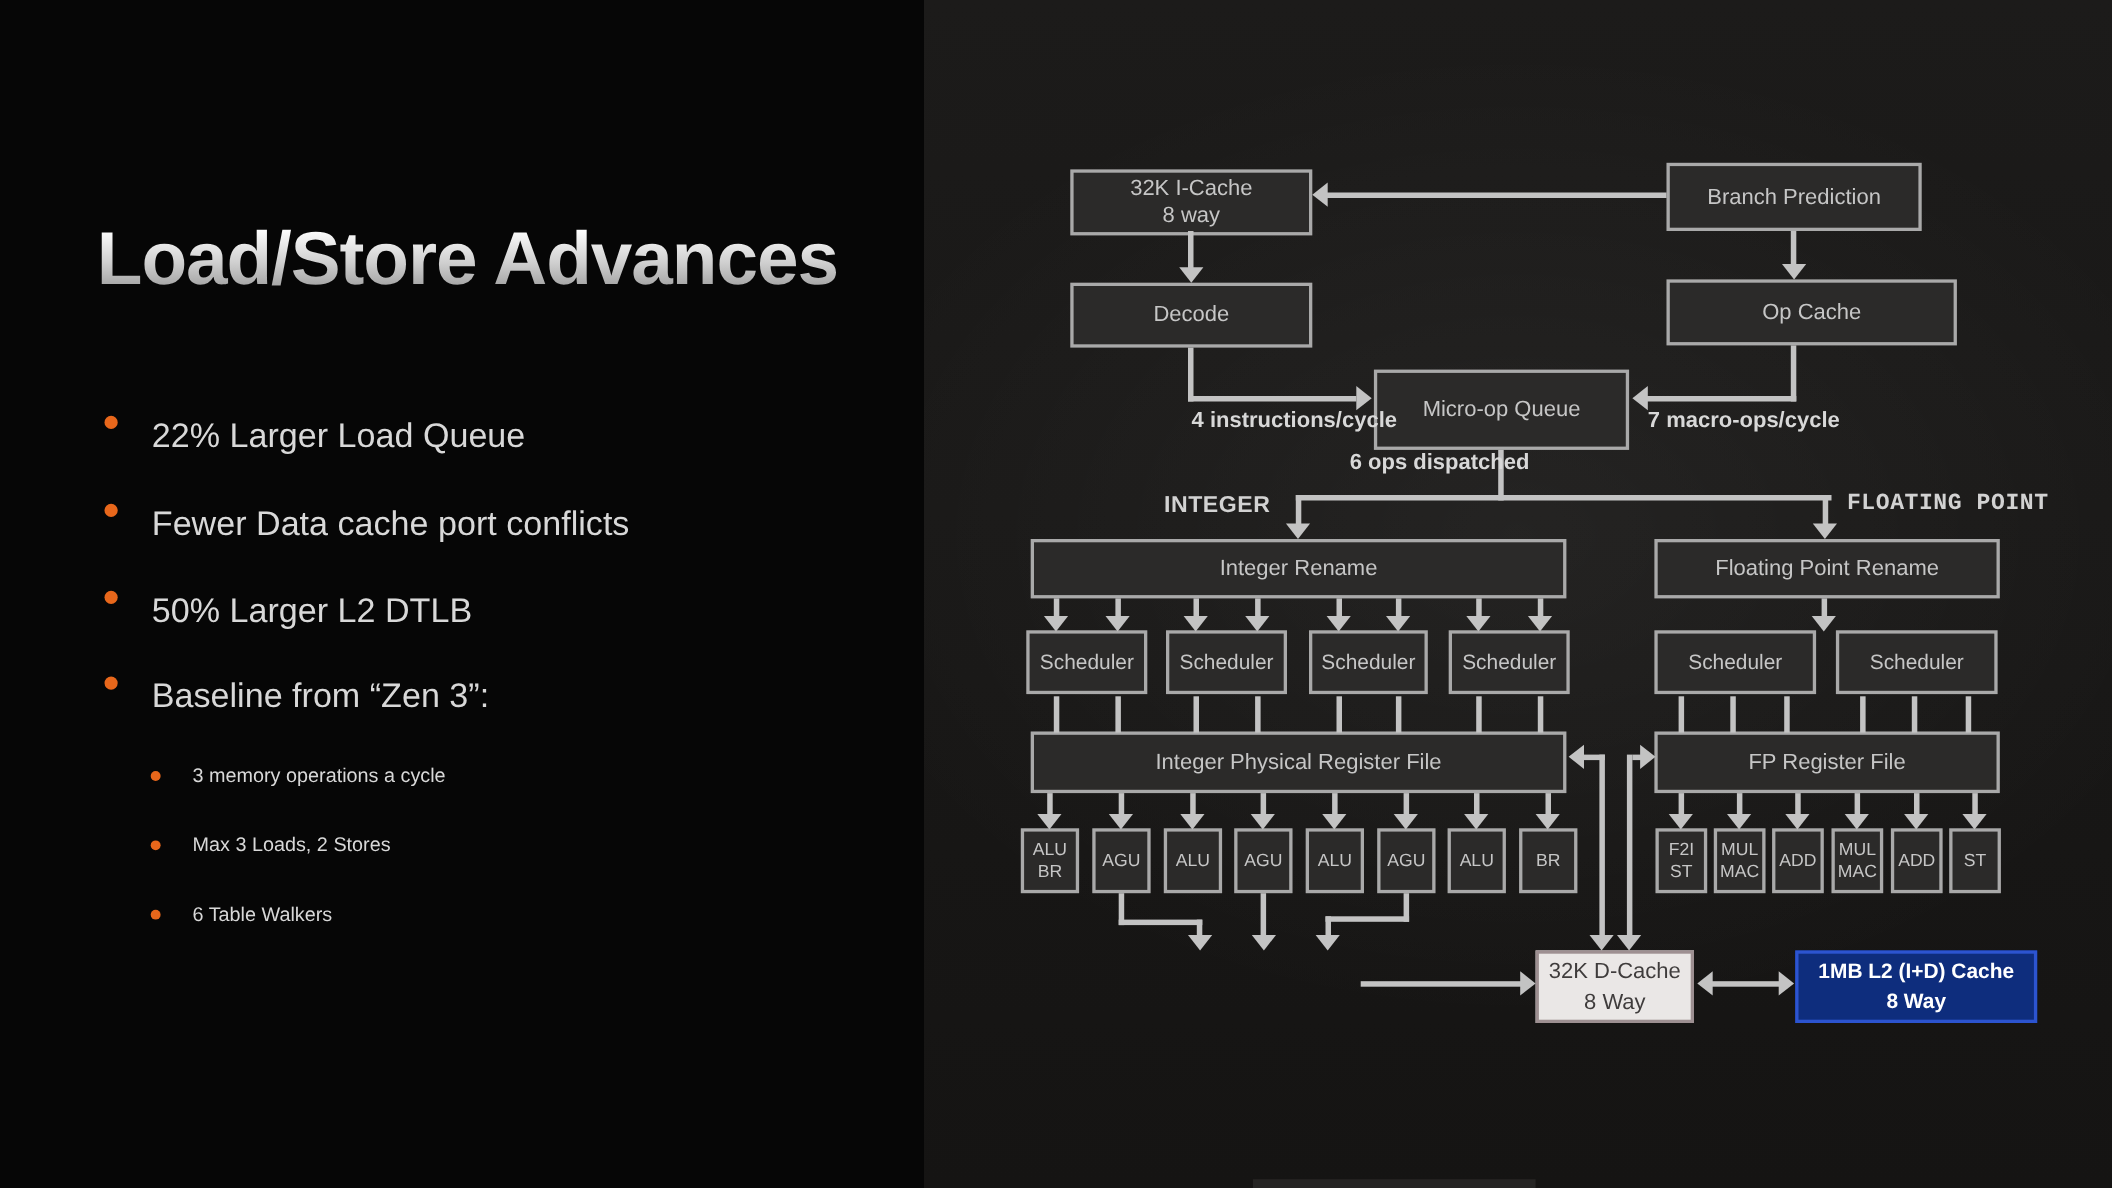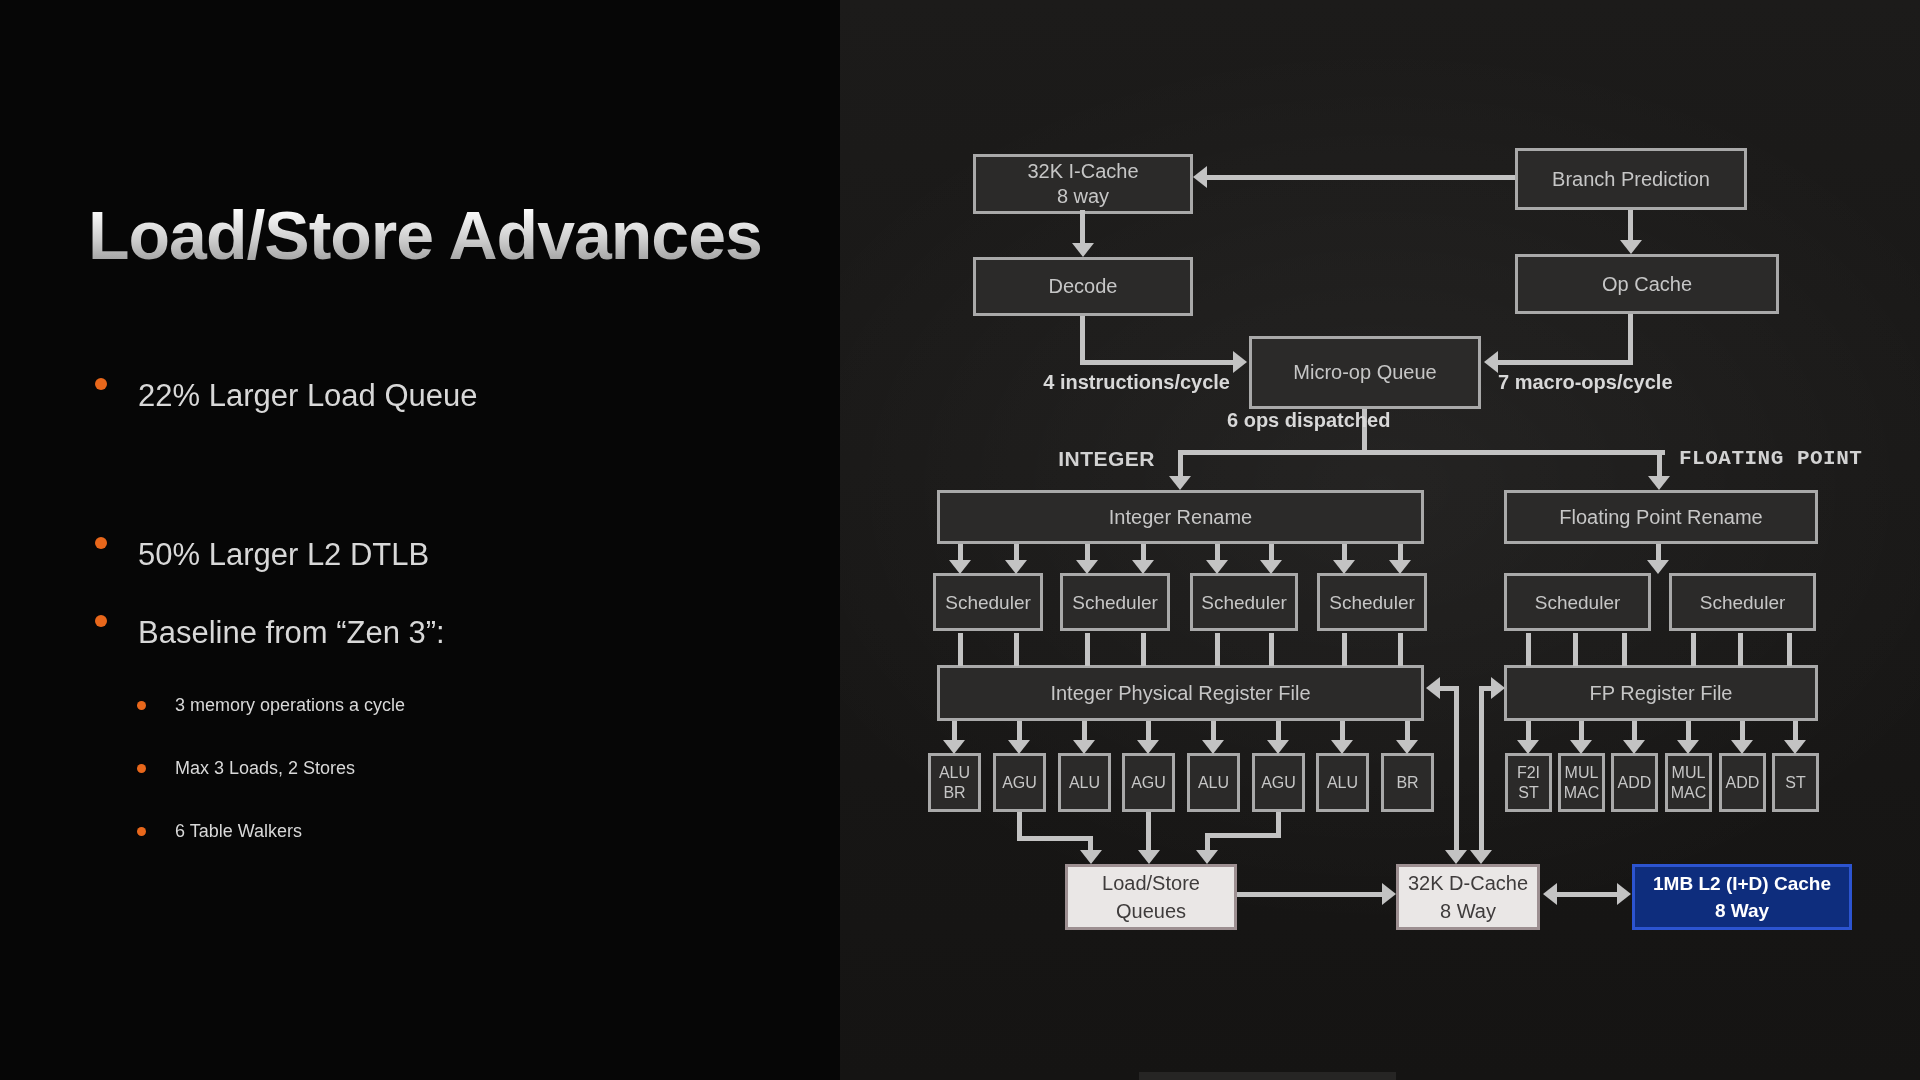--- a/index.html
+++ b/index.html
@@ -49,20 +49,24 @@
 
 <div class="canvas">
   <div class="right-bg"></div>
 
   <div class="title">Load/Store Advances</div>
 
   <div class="bullet" style="left:95px; top:378px;">
     <span class="dot"></span>
     <span class="btxt">22% Larger Load Queue</span>
   </div>
+  <div class="bullet" style="left:95px; top:458px;">
+    <span class="dot"></span>
+    <span class="btxt">Fewer Data cache port conflicts</span>
+  </div>
   <div class="bullet" style="left:95px; top:537px;">
     <span class="dot"></span>
     <span class="btxt">50% Larger L2 DTLB</span>
   </div>
   <div class="bullet" style="left:95px; top:615px;">
     <span class="dot"></span>
     <span class="btxt">Baseline from “Zen 3”:</span>
   </div>
   <div class="subbullet" style="left:137px; top:687px;">
     <span class="dot"></span>
@@ -165,24 +169,20 @@
     <span>MUL</span>
     <span>MAC</span>
   </div>
   <div class="node small" style="left:1719px; top:753px; width:47px; height:59px;">
     <span>ADD</span>
   </div>
   <div class="node small" style="left:1772px; top:753px; width:47px; height:59px;">
     <span>ST</span>
   </div>
 
-  <div class="node light" style="left:1065px; top:864px; width:172px; height:66px;">
-    <span>Load/Store</span>
-    <span>Queues</span>
-  </div>
   <div class="node light" style="left:1396px; top:864px; width:144px; height:66px;">
     <span>32K D-Cache</span>
     <span>8 Way</span>
   </div>
   <div class="node blue" style="left:1632px; top:864px; width:220px; height:66px;">
     <span>1MB L2 (I+D) Cache</span>
     <span>8 Way</span>
   </div>
 
   <div class="layer">
@@ -298,20 +298,20 @@
     <div class="al" style="left:1426px; top:677px;"></div>
     <div class="hl" style="left:1439px; top:686px; width:20px;"></div>
     <div class="vl" style="left:1454px; top:686px; height:165px;"></div>
     <div class="ad" style="left:1445px; top:850px;"></div>
     <div class="vl" style="left:1479px; top:686px; height:165px;"></div>
     <div class="hl" style="left:1484px; top:686px; width:10px;"></div>
     <div class="ar" style="left:1491px; top:677px;"></div>
     <div class="ad" style="left:1470px; top:850px;"></div>
   </div>
 
-  <div class="dlabel ralign" style="left:1020px; top:371px; width:210px;">4 instructions/cycle</div>
+  <div class="dlabel ralign" style="left:1060px; top:371px; width:210px;">4 instructions/cycle</div>
   <div class="dlabel" style="left:1498px; top:371px;">7 macro-ops/cycle</div>
   <div class="dlabel" style="left:1227px; top:409px;">6 ops dispatched</div>
   <div class="seclabel ralign" style="left:955px; top:447px; width:200px;">INTEGER</div>
   <div class="seclabel" style="left:1679px; top:447px;font-family:Liberation Mono, monospace;">FLOATING POINT</div>
 
   <div class="footer-strip"></div>
 </div>
 
 </body></html>

